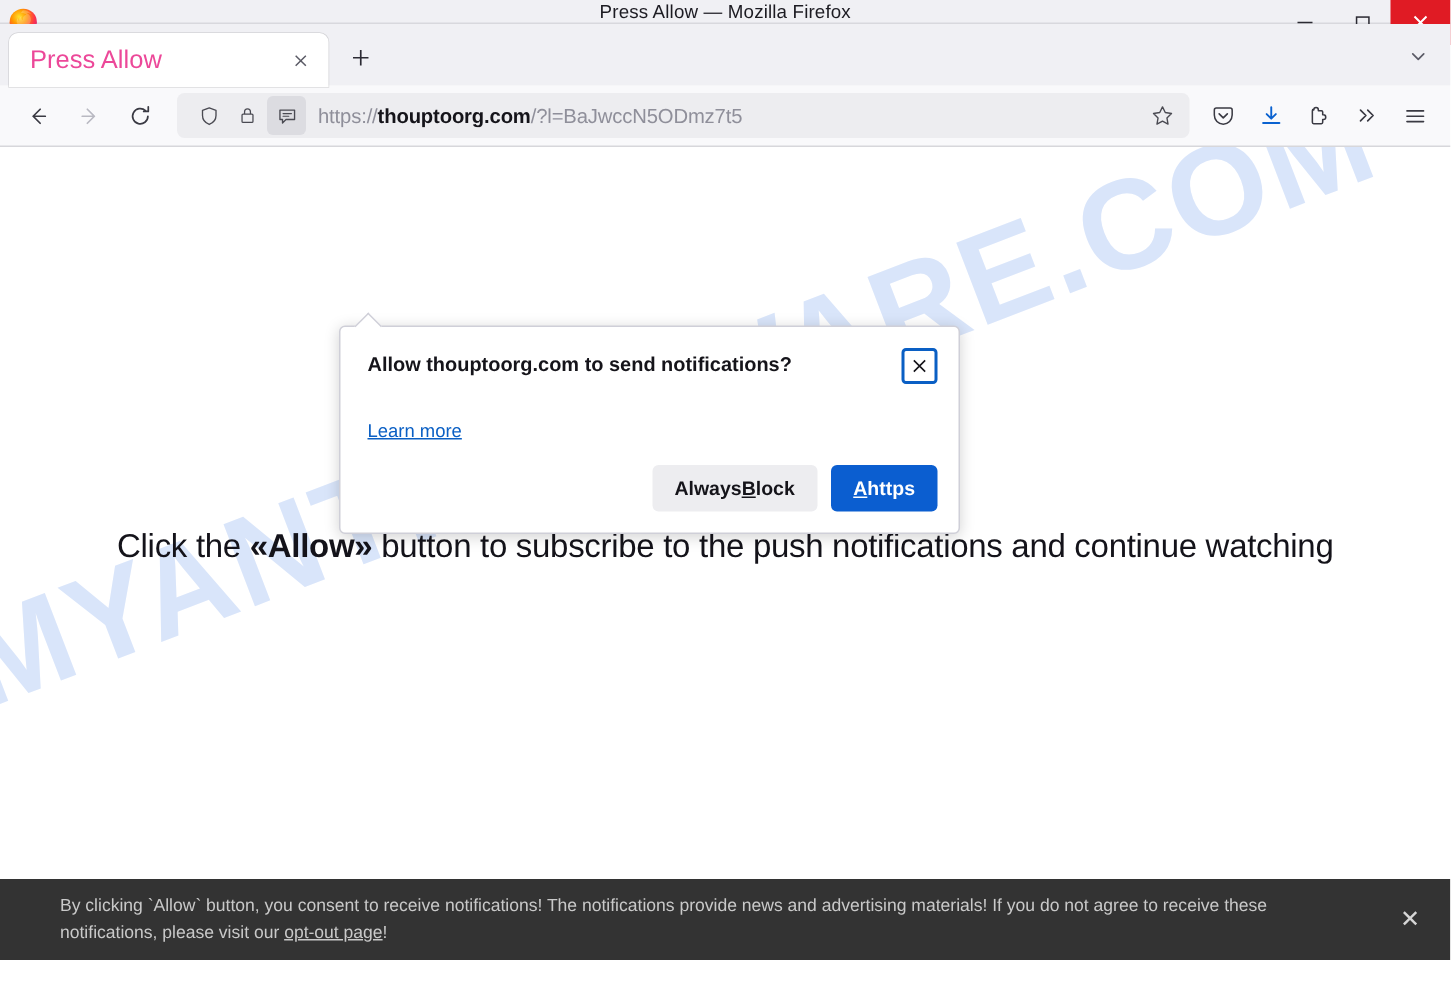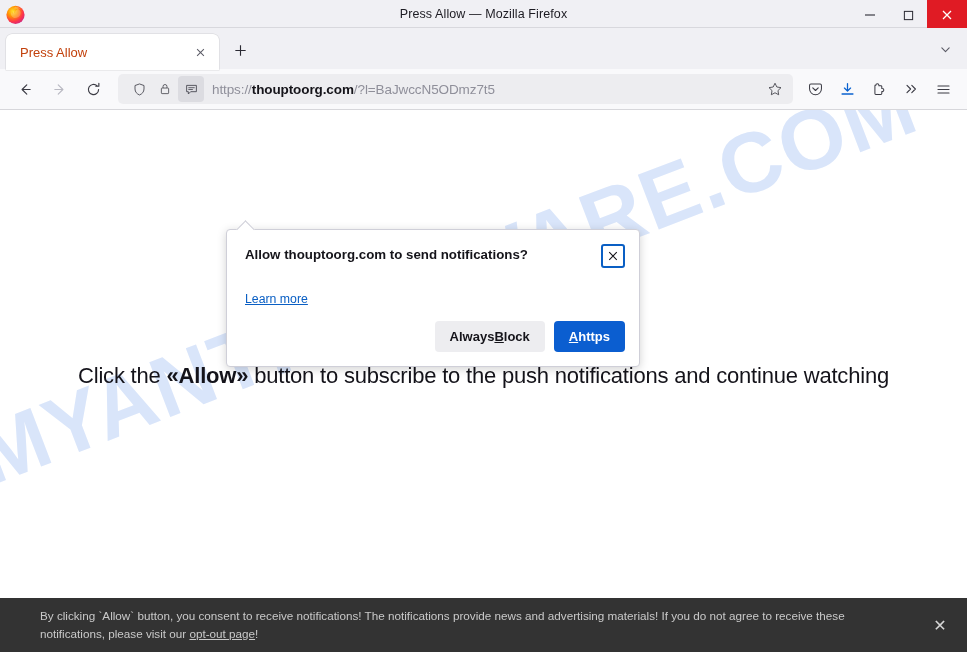--- a/index.html
+++ b/index.html
@@ -6,21 +6,21 @@
   html, body {
     width: 967px; height: 655px;
     font-family: "Liberation Sans", sans-serif;
     overflow: hidden;
     background: #ffffff;
   }
 
   
   .titlebar {
     position: relative;
-    height: 28px;
+    height: 16px;
     background: #f0f0f4;
     border-bottom: 1px solid #d8d8dd;
     display: flex;
     align-items: center;
   }
   .ff-logo {
     position: absolute; left: 5px; top: 4px;
     width: 21px; height: 21px;
   }
   .win-title {
@@ -55,22 +55,22 @@
     background: #ffffff;
     border-radius: 6px 6px 0 0;
     display: flex; align-items: center;
     padding: 0 8px 0 14px;
     box-shadow: 0 0 0 .5px rgba(0,0,0,.12);
     position: relative;
     top: 1px;
   }
   .tab-label {
     flex: 1;
-    font-size: 13px;
-    color: #c2410c;
+    font-size: 17px;
+    color: #ec4899;
     white-space: nowrap; overflow: hidden; text-overflow: ellipsis;
   }
   .tab-close {
     width: 22px; height: 22px;
     display: flex; align-items: center; justify-content: center;
     color: #5b5b66; font-size: 14px; line-height: 1;
     border-radius: 4px;
   }
   .newtab {
     width: 34px; height: 34px;

